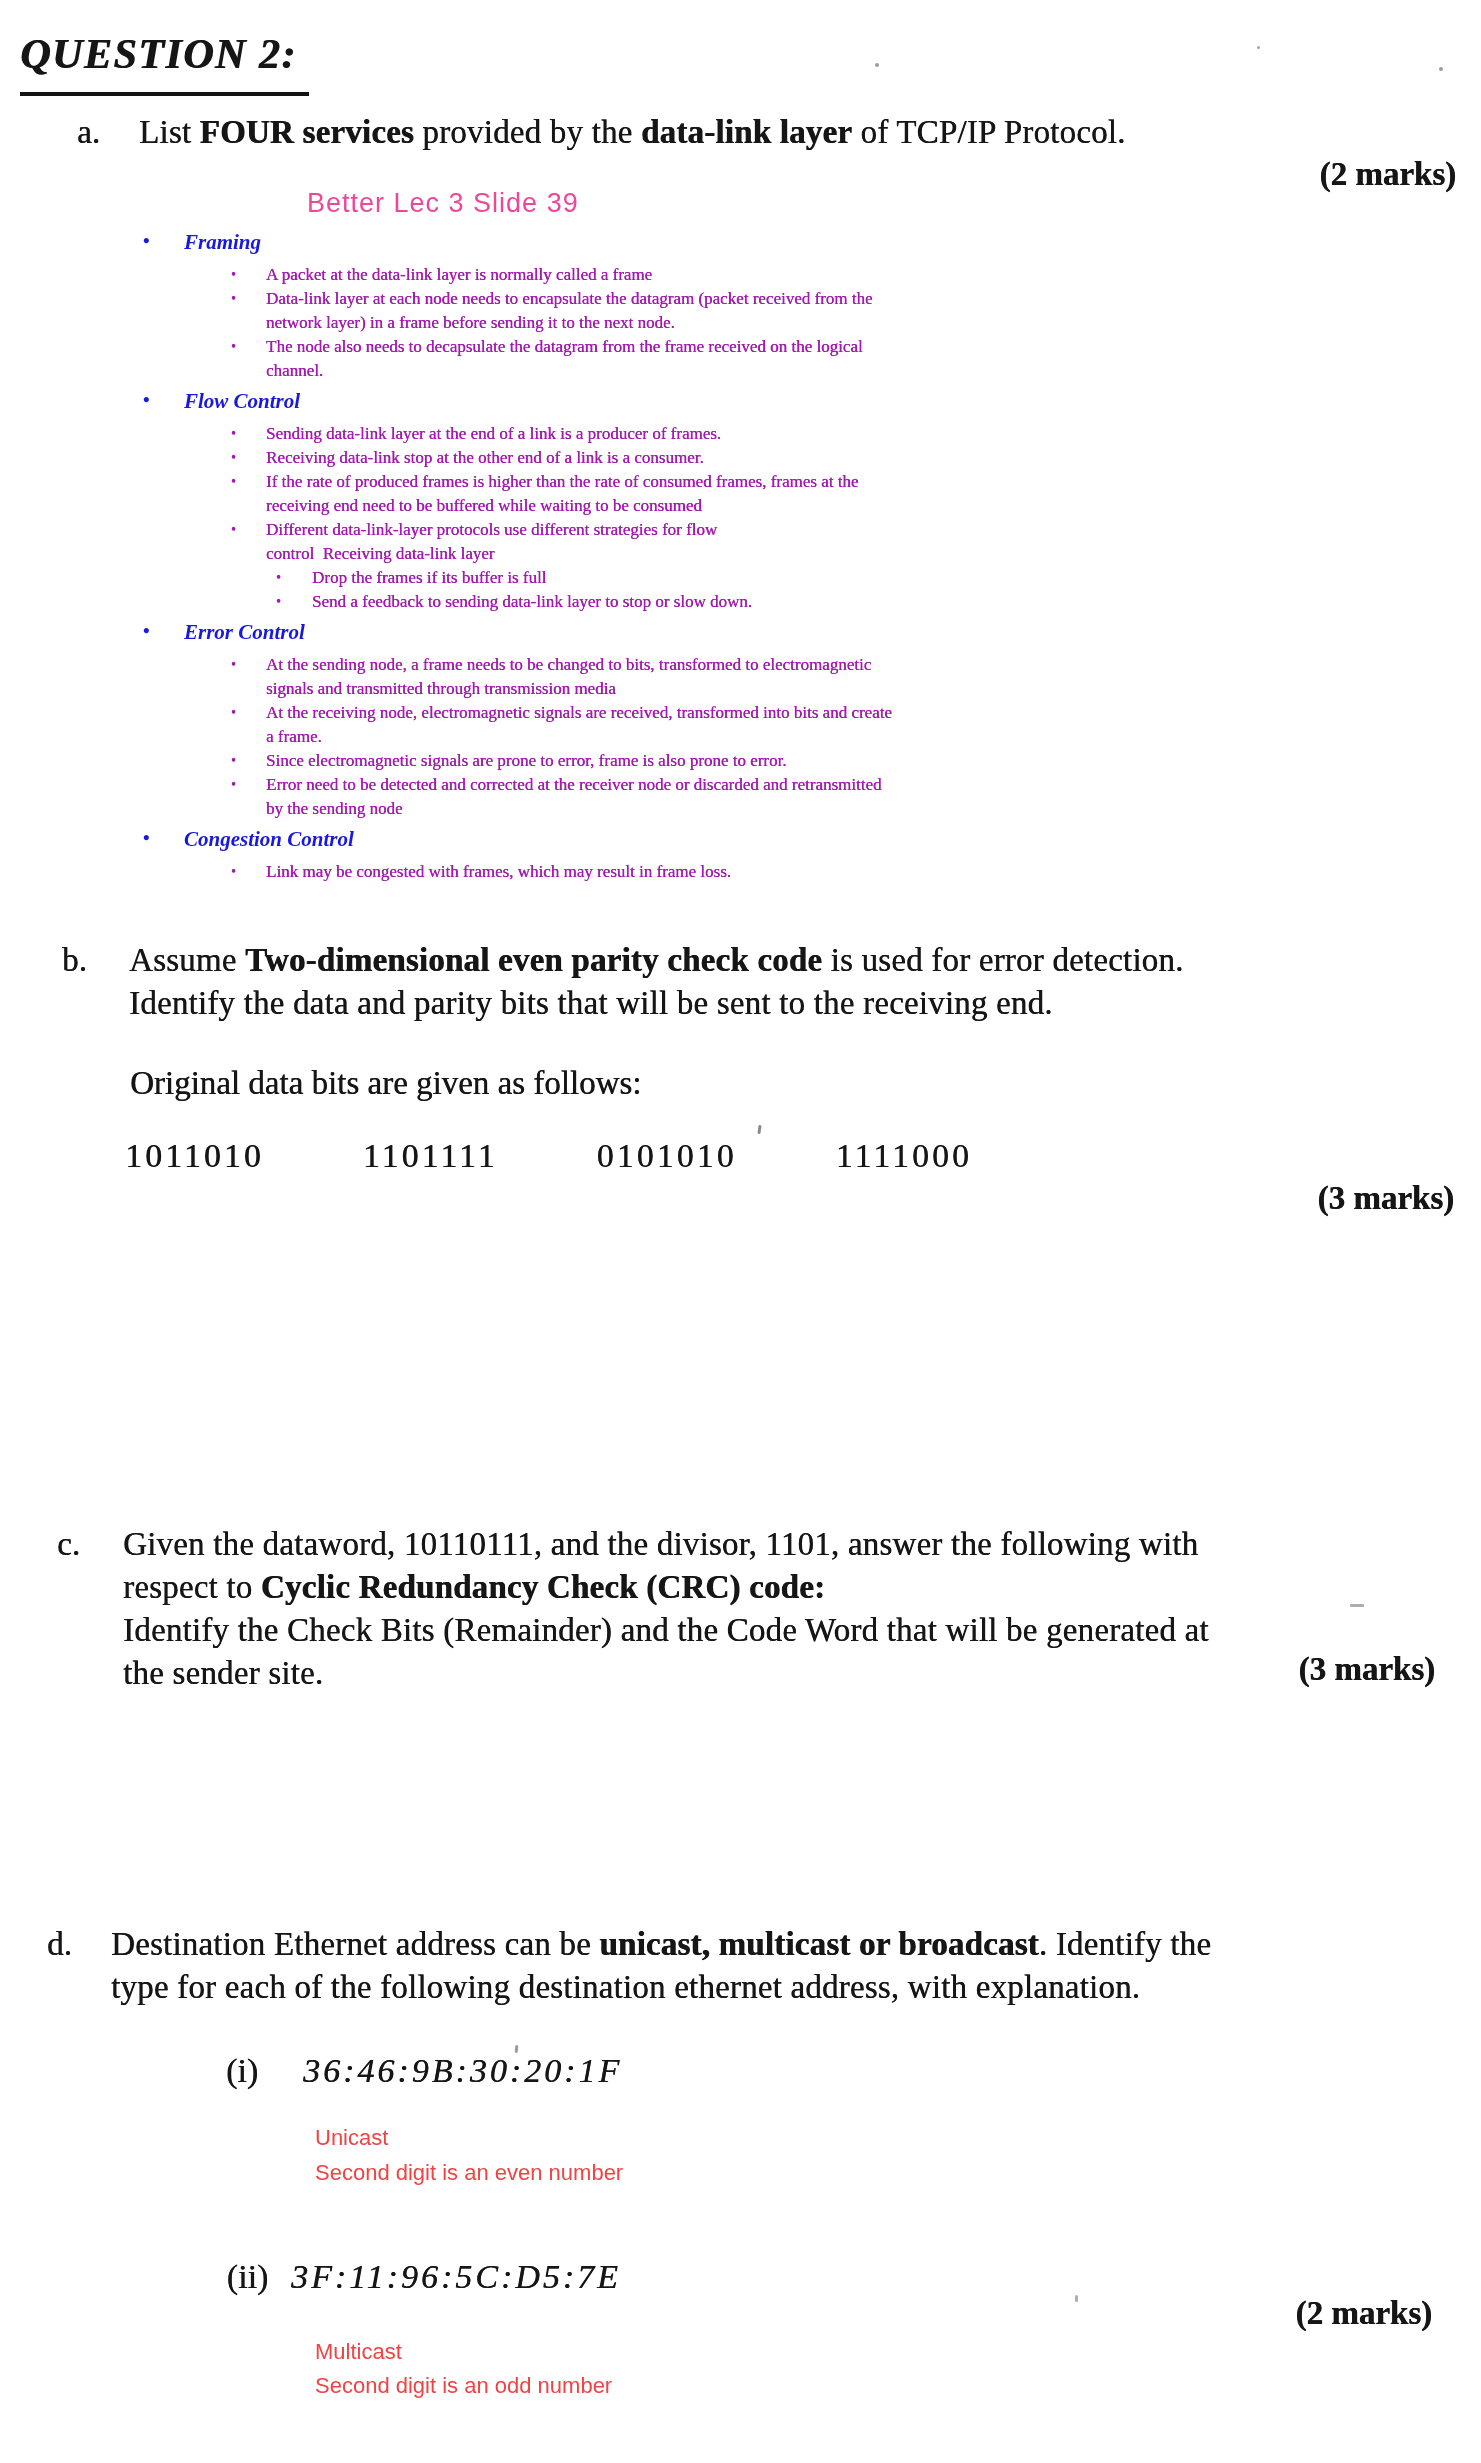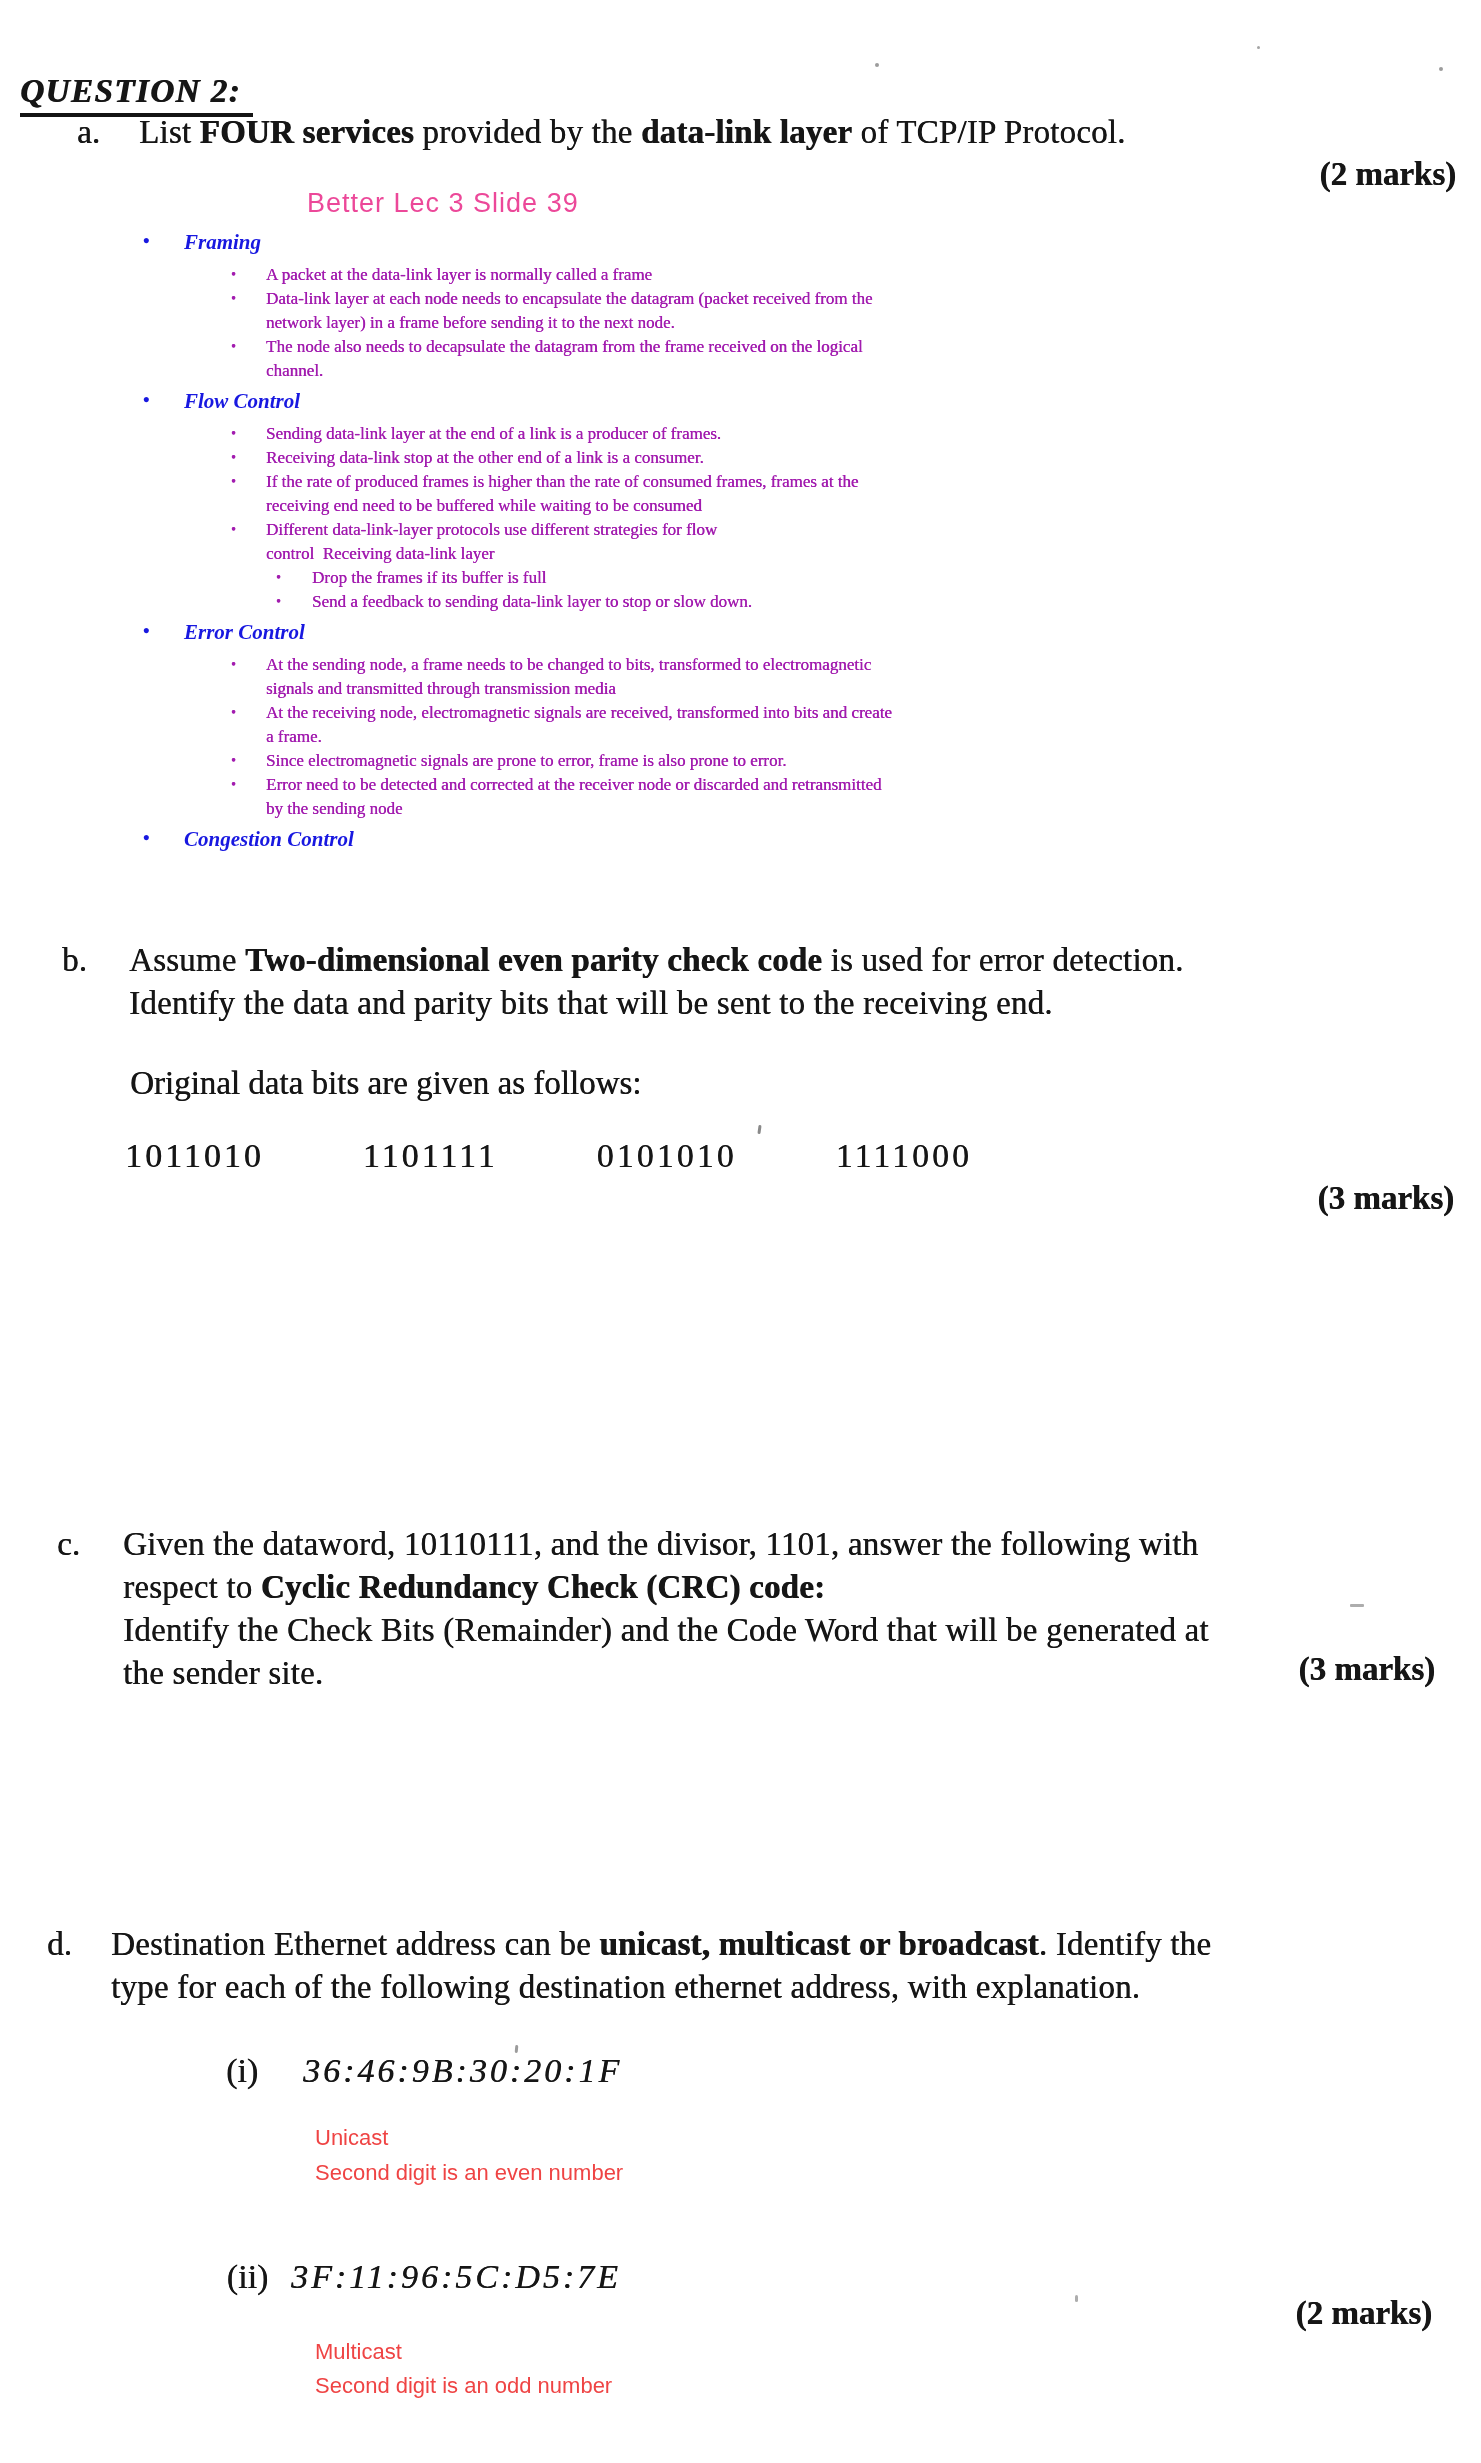--- a/index.html
+++ b/index.html
@@ -1,21 +1,21 @@
 <!DOCTYPE html>
 <html><head>
 <meta charset="utf-8">
 <style>
   html,body{margin:0;padding:0;background:#fff;}
   .page{position:relative;width:1481px;height:2463px;background:#ffffff;overflow:hidden;
         font-family:"Liberation Serif","DejaVu Serif",serif;color:#161616;}
 
-  #title{position:absolute;left:20px;top:30px;font-size:33px;font-weight:bold;font-style:italic;
-         letter-spacing:1.5px;border-bottom:4px solid #141414;padding:0 12px 3px 0;
-         text-shadow:0.9px 0 0 currentColor;margin-top:43px;}
+  #title{position:absolute;left:20px;top:30px;font-size:42px;font-weight:bold;font-style:italic;
+         letter-spacing:1.5px;border-bottom:4px solid #141414;padding:0 12px 14px 0;
+         text-shadow:0.9px 0 0 currentColor;}
 
   .qrow{position:absolute;display:flex;font-size:33px;line-height:43px;letter-spacing:0.2px;}
   .qlabel{flex:none;text-shadow:0.4px 0 currentColor;}
   .qtext{white-space:pre-line;text-shadow:0.4px 0 currentColor;}
   .qtext b{text-shadow:0.6px 0 currentColor;}
 
   #row-a{left:77px;top:111px;width:1356px;}  #row-a .qlabel{width:62px;}
   #row-b{left:62px;top:939px;width:1391px;}  #row-b .qlabel{width:67px;}
   #row-c{left:57px;top:1523px;width:1406px;} #row-c .qlabel{width:66px;}
   #row-d{left:47px;top:1923px;width:1411px;} #row-d .qlabel{width:64px;}
@@ -90,20 +90,21 @@
     <div class="bhead">Error Control</div>
     <div class="bitem">At the sending node, a frame needs to be changed to bits, transformed to electromagnetic
 signals and transmitted through transmission media</div>
     <div class="bitem">At the receiving node, electromagnetic signals are received, transformed into bits and create
 a frame.</div>
     <div class="bitem">Since electromagnetic signals are prone to error, frame is also prone to error.</div>
     <div class="bitem">Error need to be detected and corrected at the receiver node or discarded and retransmitted
 by the sending node</div>
 
     <div class="bhead">Congestion Control</div>
+    <div class="bitem">Link may be congested with frames, which may result in frame loss.</div>
   </div>
 
   <div class="qrow" id="row-b">
     <span class="qlabel">b.</span>
     <div class="qtext"><span>Assume </span><b>Two-dimensional even parity check code</b><span> is used for error detection.
 Identify the data and parity bits that will be sent to the receiving end.</span></div>
   </div>
   <div id="subhead-b">Original data bits are given as follows:</div>
   <div id="bits">
     <span>1011010</span>

